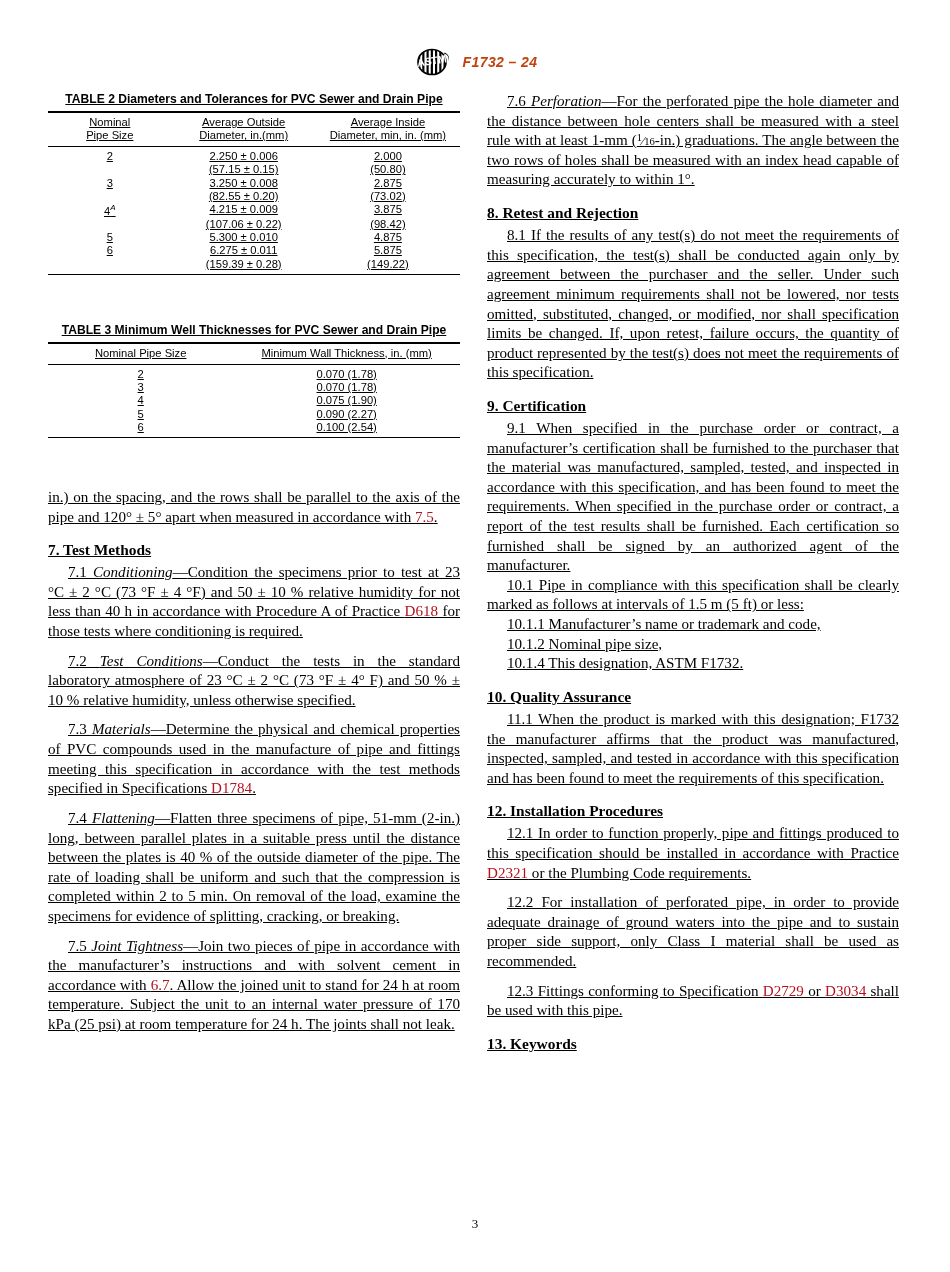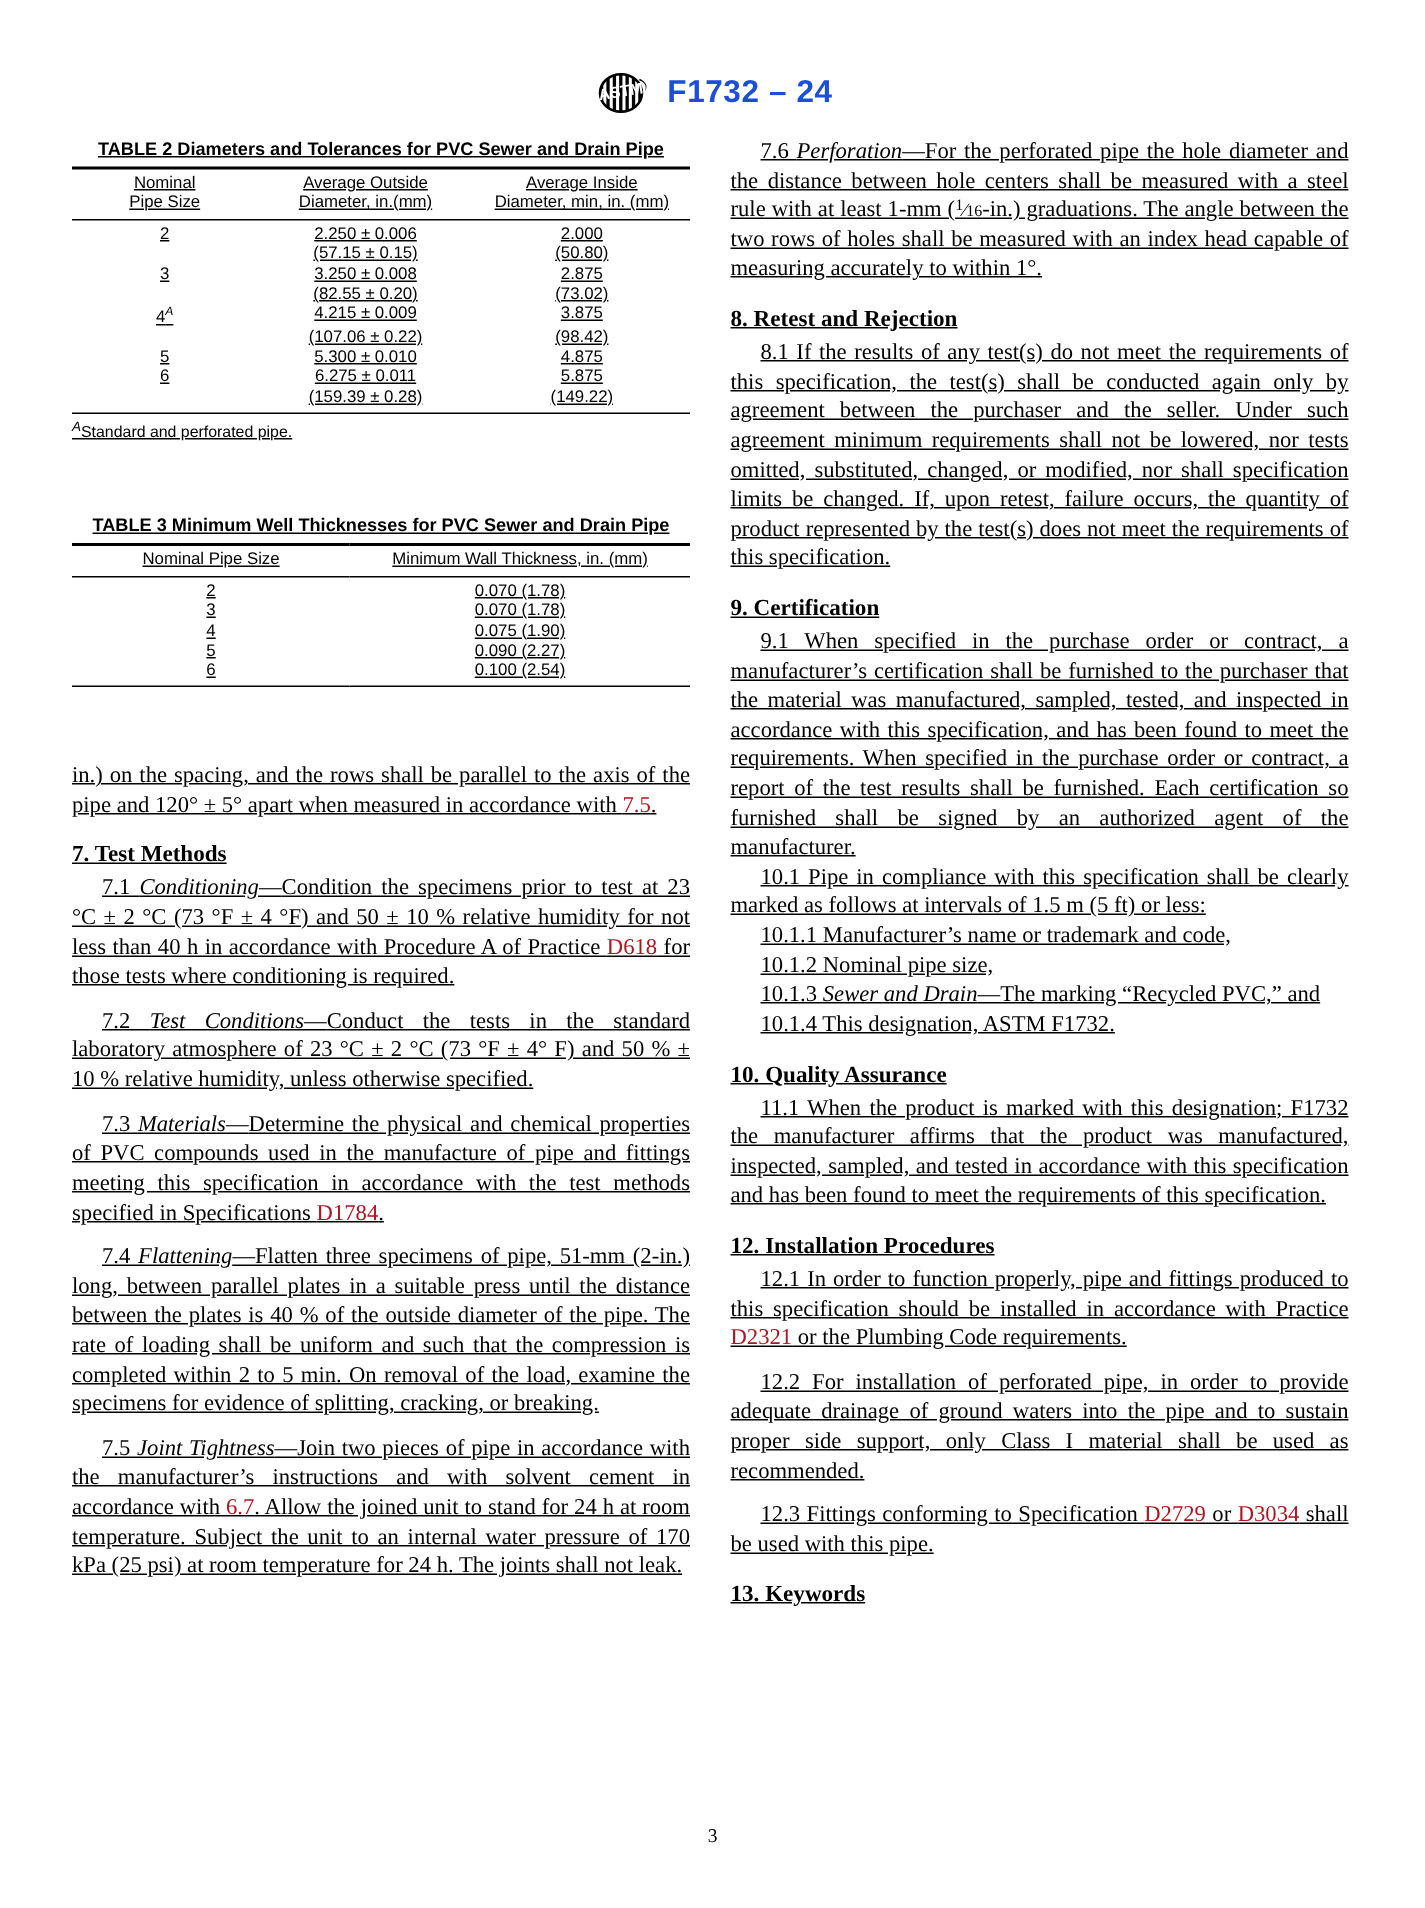--- a/index.html
+++ b/index.html
@@ -35,24 +35,25 @@
     gap: 10px;
   }
   .astm-logo {
     width: 40px;
     height: 28px;
     display: block;
   }
   .header-title {
     font-family: "Liberation Sans", sans-serif;
     font-weight: bold;
-    font-size: 21px;
+    font-size: 14px;
     letter-spacing: 0.4px;
-    color: #1d4ed8;
+    color: #c2410c;
     white-space: pre;
+    font-style: italic;
   }
 
   
   .col {
     position: absolute;
     top: 92px;
     width: 412px;
     font-size: 15.1px;
     line-height: 1.30;
     text-align: justify;
@@ -258,23 +259,20 @@
             <td>(159.39 ± 0.28)</td>
             <td>(149.22)</td>
           </tr>
         </tbody>
         <tfoot>
           <tr>
               <td colspan="3"></td>
             </tr>
         </tfoot>
       </table>
-      <div class="tbl-footnote">
-        <sup>A</sup><span>Standard and perforated pipe.</span>
-      </div>
     </div>
 
     <div class="spacer-after-t2"></div>
 
     <div class="table-block">
       <div class="table-caption">TABLE 3 Minimum Well Thicknesses for PVC Sewer and Drain Pipe</div>
       <table class="astm t3">
         <thead>
           <tr>
             <th style="width:45%">Nominal Pipe Size</th>
@@ -335,21 +333,20 @@
 
     <h3 class="sec">8.  Retest and Rejection</h3>
     <p class="para">8.1  If the results of any test(s) do not meet the requirements of this specification, the test(s) shall be conducted again only by agreement between the purchaser and the seller. Under such agreement minimum requirements shall not be lowered, nor tests omitted, substituted, changed, or modified, nor shall specification limits be changed. If, upon retest, failure occurs, the quantity of product represented by the test(s) does not meet the requirements of this specification.</p>
 
     <h3 class="sec">9.  Certification</h3>
     <p class="para">9.1  When specified in the purchase order or contract, a manufacturer’s certification shall be furnished to the purchaser that the material was manufactured, sampled, tested, and inspected in accordance with this specification, and has been found to meet the requirements. When specified in the purchase order or contract, a report of the test results shall be furnished. Each certification so furnished shall be signed by an authorized agent of the manufacturer.</p>
 
     <p class="para">10.1  Pipe in compliance with this specification shall be clearly marked as follows at intervals of 1.5 m (5 ft) or less:</p>
     <p class="para">10.1.1  Manufacturer’s name or trademark and code,</p>
     <p class="para">10.1.2   Nominal pipe size,</p>
-    <p class="para"><span>10.1.3 </span><span class="ital">Sewer and Drain</span><span>—The marking “Recycled PVC,” and</span></p>
     <p class="para">10.1.4  This designation, ASTM F1732.</p>
 
     <h3 class="sec">10.  Quality Assurance</h3>
     <p class="para">11.1  When the product is marked with this designation; F1732 the manufacturer affirms that the product was manufactured, inspected, sampled, and tested in accordance with this specification and has been found to meet the requirements of this specification.</p>
 
     <h3 class="sec">12.  Installation Procedures</h3>
     <p class="para"><span>12.1  In order to function properly, pipe and fittings produced to this specification should be installed in accordance with Practice </span><span class="link">D2321</span><span> or the Plumbing Code requirements.</span></p>
     <p class="para gap">12.2  For installation of perforated pipe, in order to provide adequate drainage of ground waters into the pipe and to sustain proper side support, only Class I material shall be used as recommended.</p>
     <p class="para gap"><span>12.3  Fittings conforming to Specification </span><span class="link">D2729</span><span> or </span><span class="link">D3034</span><span> shall be used with this pipe.</span></p>
 

